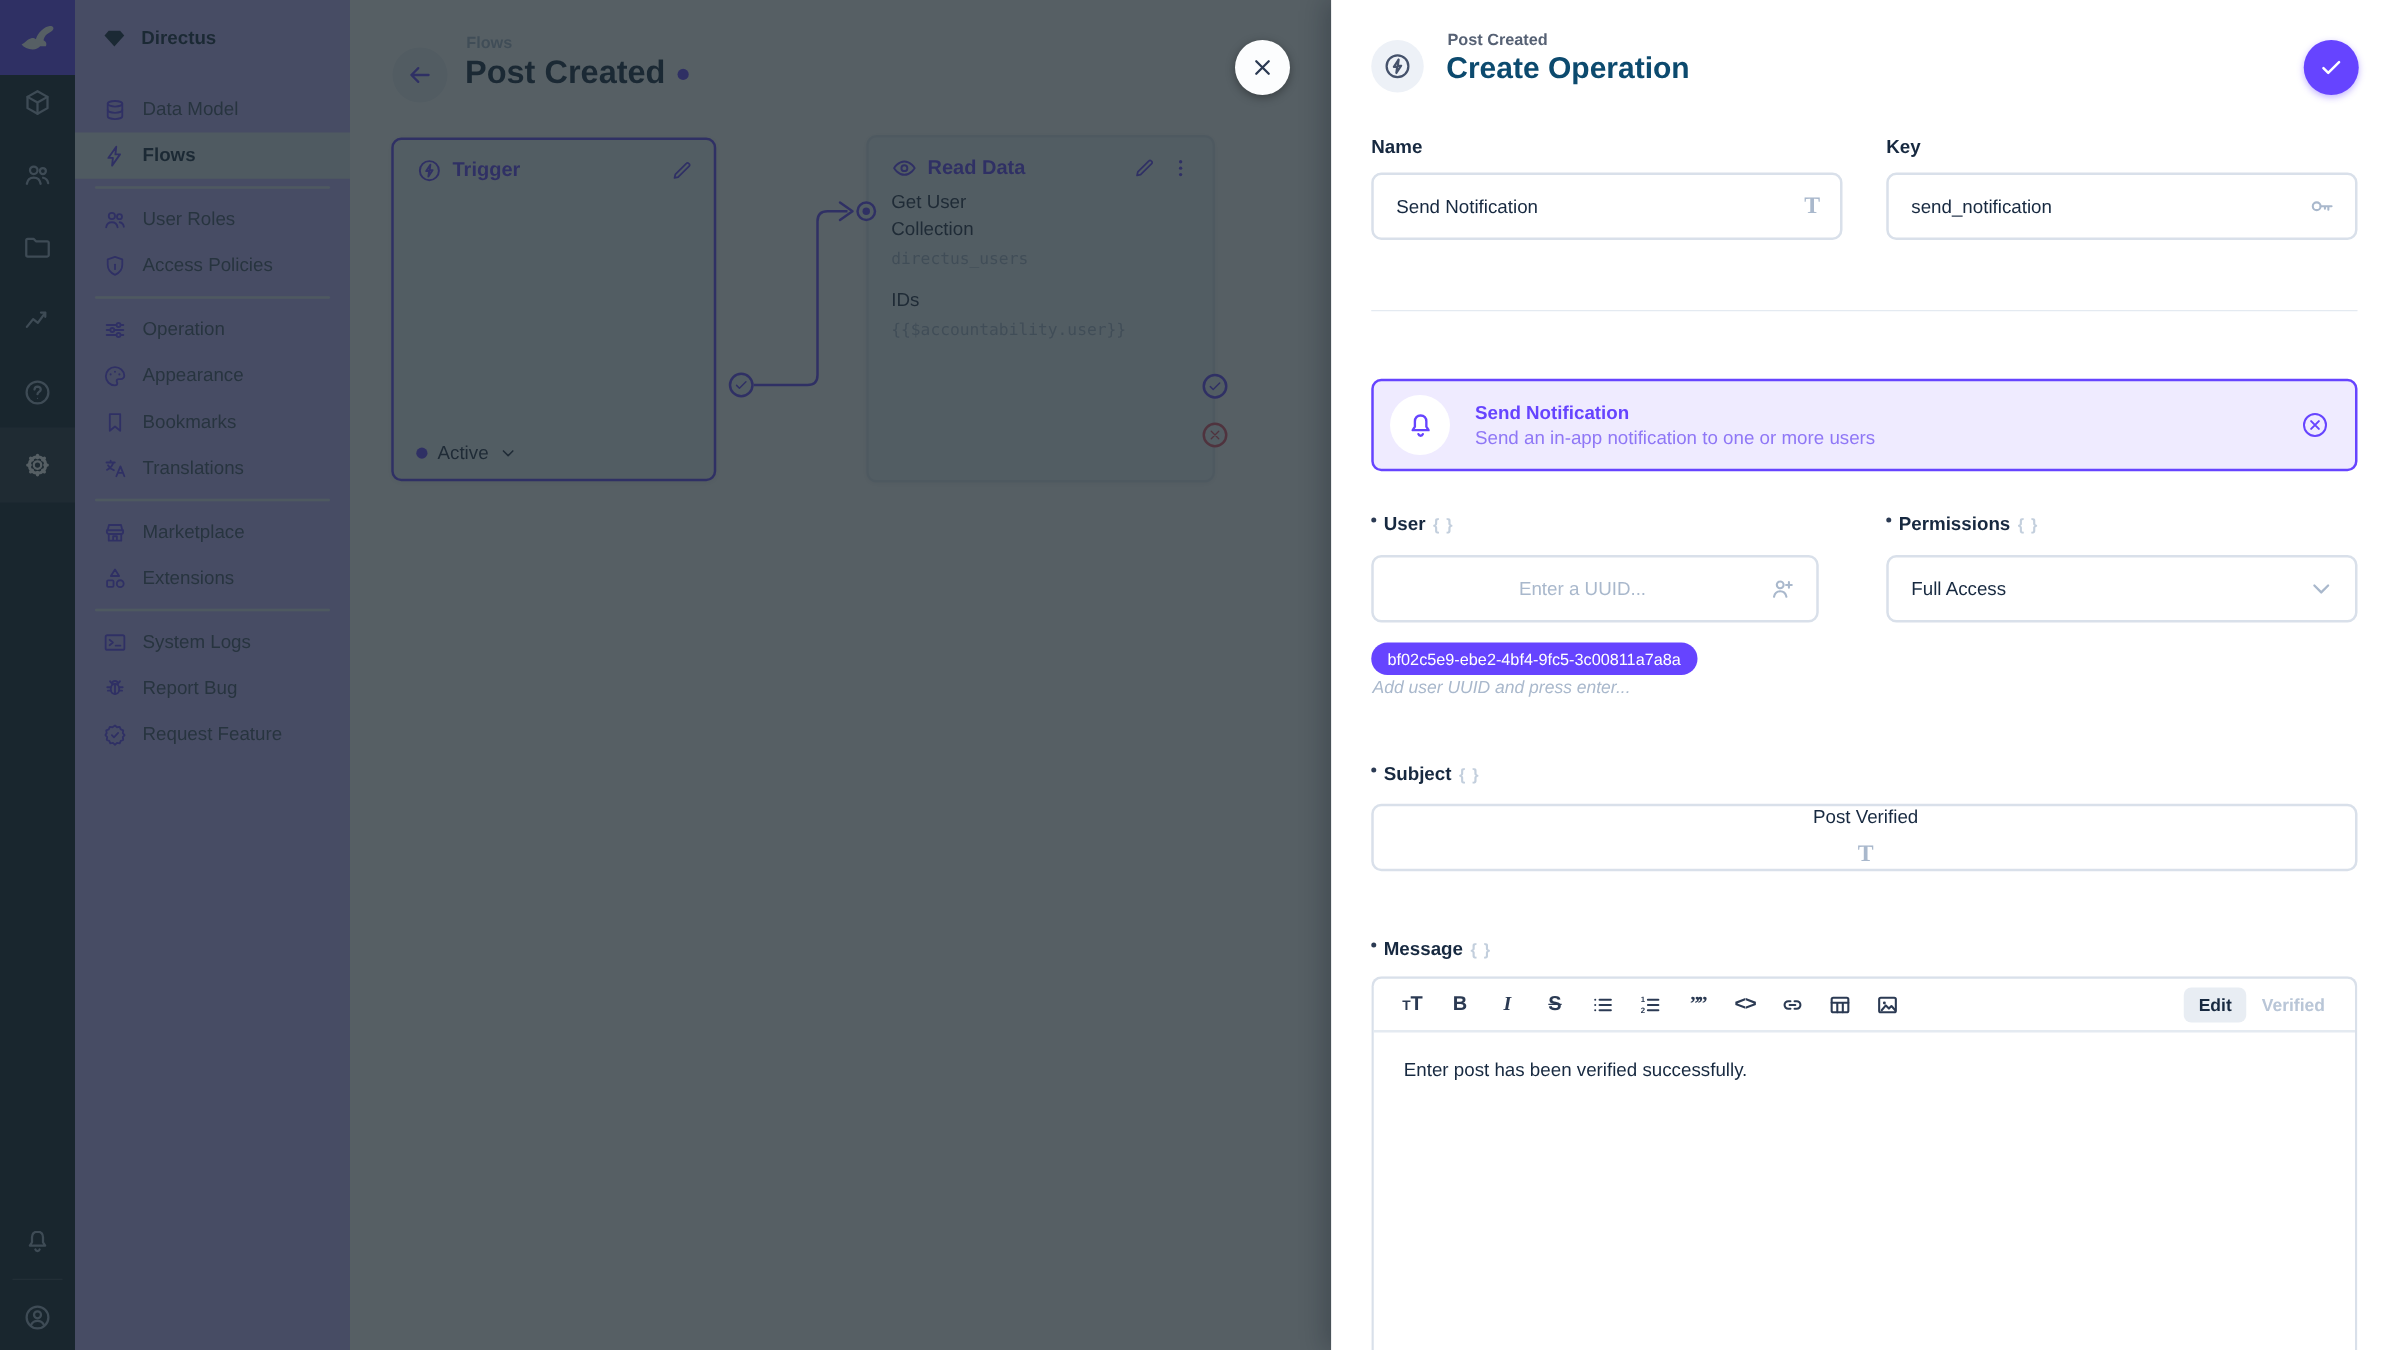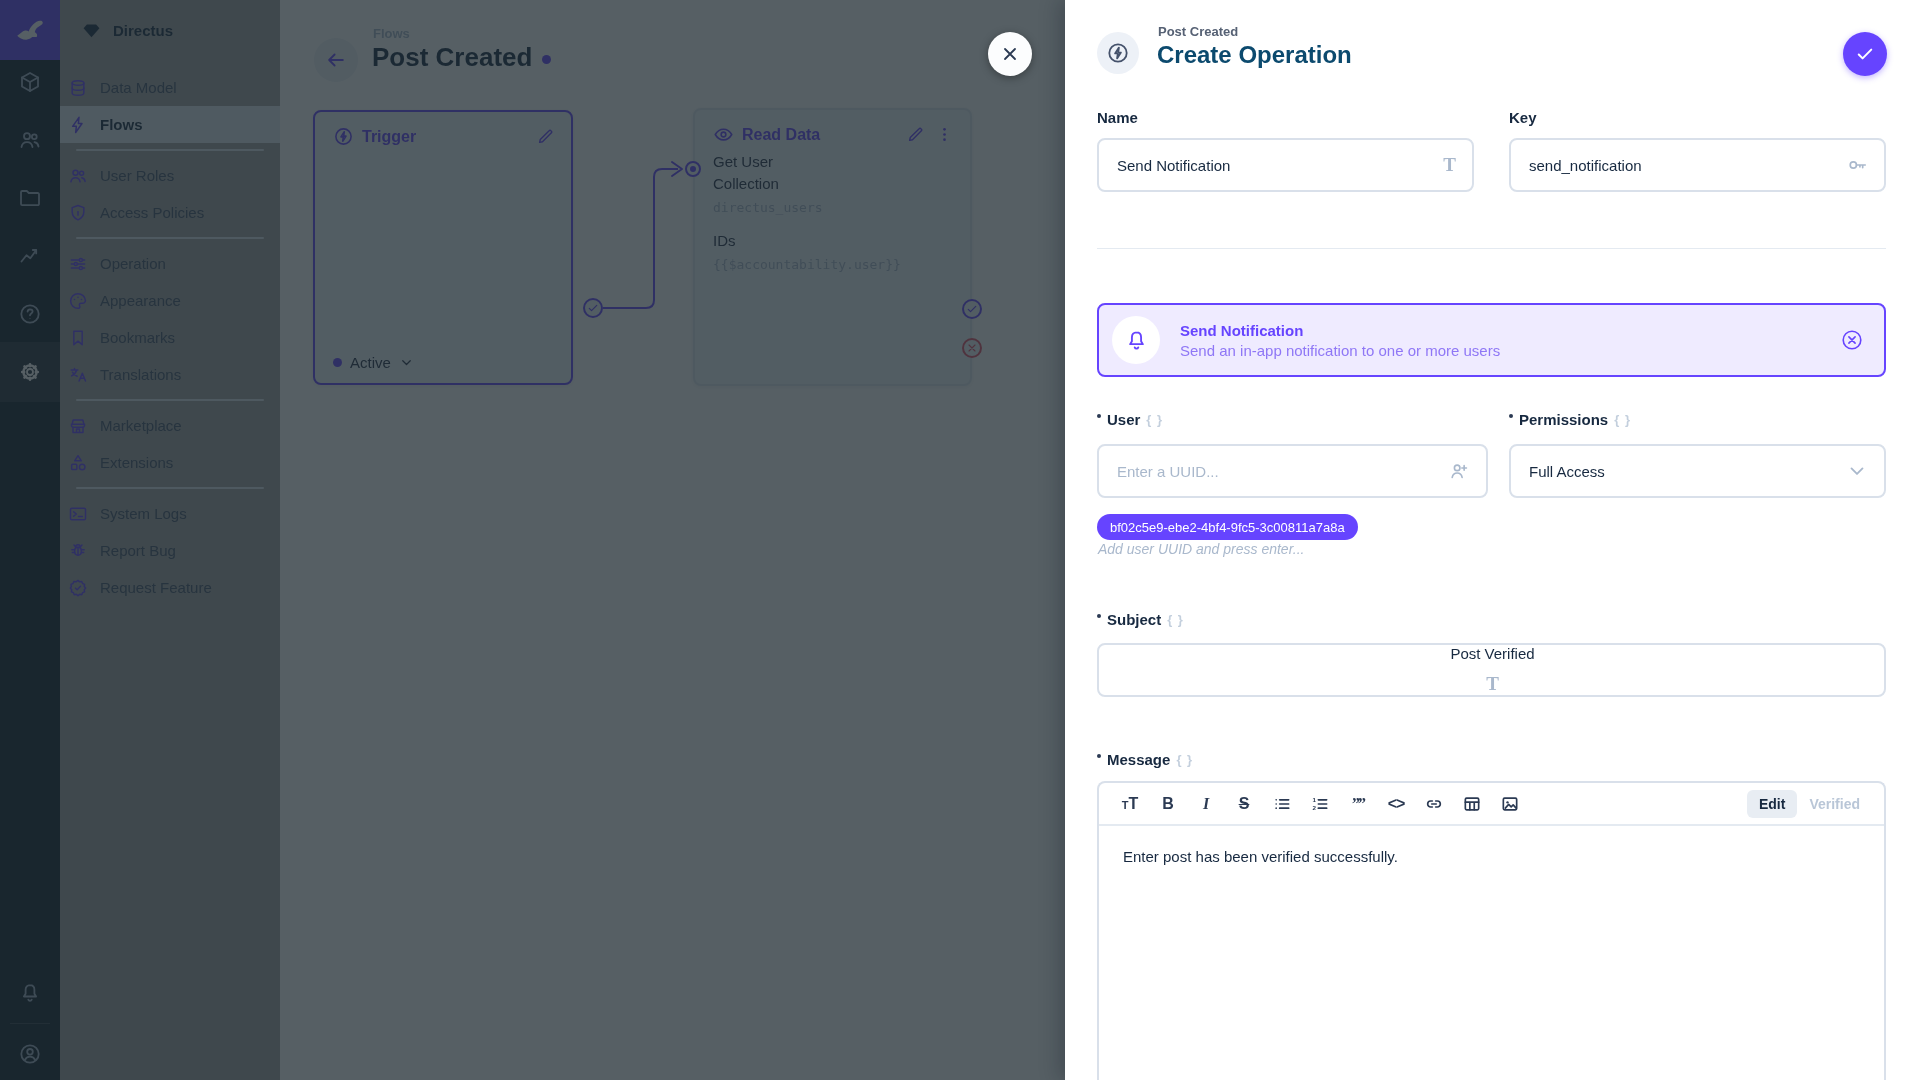--- a/index.html
+++ b/index.html
@@ -13,26 +13,26 @@
   .logo-block svg { width:34px; height:34px; }
   .module-list { position:absolute; left:0; top:58px; width:60px; display:flex; flex-direction:column; gap:10px; }
   .module-item { width:60px; height:48px; display:flex; align-items:center; justify-content:center; color:#9FB0C4; cursor:pointer; }
   .module-item.active { background:#24313E; color:#FFFFFF; height:60px; margin:-6px 0; }
   .module-bottom { position:absolute; left:0; bottom:0; width:60px; display:flex; flex-direction:column; align-items:center; }
   .module-bottom .module-item { height:52px; }
   .module-divider { width:40px; height:1px; background:rgba(255,255,255,0.14); margin:4px 0; }
   .svg-ic { width:24px; height:24px; display:block; }
 
   
-  .nav { position:absolute; left:60px; top:0; width:220px; height:1080px; background:#a3a3a3; z-index:10; }
+  .nav { position:absolute; left:60px; top:0; width:220px; height:1080px; background:#c4b5fd; z-index:10; }
   .project-header { height:60px; display:flex; align-items:center; padding-left:22px; gap:12px; }
   .project-header .svg-ic { width:19px; height:19px; color:#172940; }
   .project-name { font-size:15px; font-weight:700; color:#172940; }
   .nav-list { padding-top:9px; }
-  .nav-item { height:37px; display:flex; align-items:center; padding-left:8px; gap:12px; cursor:pointer; }
+  .nav-item { height:37px; display:flex; align-items:center; padding-left:22px; gap:12px; cursor:pointer; }
   .nav-item .svg-ic { width:20px; height:20px; color:#6644FF; flex:none; }
   .nav-item .nav-label { font-size:15px; font-weight:500; color:#44536B; white-space:nowrap; }
   .nav-item.active { background:#E2E9F1; }
   .nav-item.active .nav-label { color:#172940; font-weight:600; }
   .nav-divider { height:2px; background:#E0E7EF; margin:6px 16px; border-radius:2px; }
 
   
   .canvas { position:absolute; left:280px; top:0; width:785px; height:1080px; background:#FFFFFF; z-index:10; }
   .back-btn { position:absolute; left:34px; top:38px; width:44px; height:44px; border-radius:50%; background:#EDF1F7; display:flex; align-items:center; justify-content:center; color:#6644FF; cursor:pointer; }
   .back-btn .svg-ic { width:22px; height:22px; }
@@ -521,21 +521,21 @@
               <path d="M8.9 8.9l6.2 6.2M15.1 8.9l-6.2 6.2"></path>
             </svg></span>
       </div>
     </div>
 
     <div class="f-label" style="left:40px; top:411px;">
       <span class="req-dot"></span>
       <span>User</span>
       <span class="braces">{ }</span>
     </div>
-    <div class="f-input" style="left:32px; top:444px; width:391px;" aria-placeholder="Enter a UUID...">
+    <div class="f-input" style="left:32px; top:444px; width:358px;text-align:center;" aria-placeholder="Enter a UUID...">
       <span class="fi-placeholder">Enter a UUID...</span>
       <span class="fi-suffix">
           <svg class="svg-ic" viewBox="0 0 24 24" fill="none" stroke="currentColor" stroke-width="1.8" stroke-linecap="round" stroke-linejoin="round">
             <circle cx="10" cy="8.6" r="3"></circle>
             <path d="M4.6 19c.6-3 2.6-4.8 5.4-4.8s4.8 1.8 5.4 4.8"></path>
             <path d="M17.6 6.2v5M15.1 8.7h5"></path>
           </svg>
         </span>
     </div>
     <div class="f-label" style="left:452px; top:411px;">

